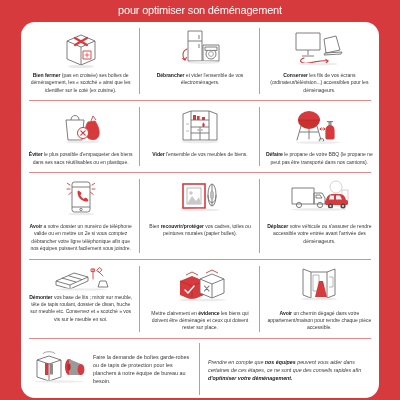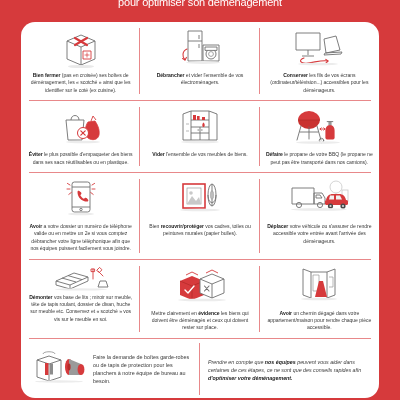--- a/index.html
+++ b/index.html
@@ -8,21 +8,21 @@
     overflow: hidden;
     font-family: "Liberation Sans", sans-serif;
   }
   body { background: #d63a3c; position: relative; }
 
   .header {
     position: absolute; top: 0; left: 0; width: 400px; height: 22px;
     color: #ffffff; text-align: center;
     font-size: 11px; line-height: 11px;
     letter-spacing: -0.2px;
-    padding-top: 0px;
+    padding-top: 8px;
     overflow: hidden;
   }
   .header-line { display:block; margin-top: -3px; }
 
   .card {
     position: absolute;
     left: 21px; top: 22px;
     width: 358px; height: 376px;
     background: #ffffff;
     border-radius: 14px;

